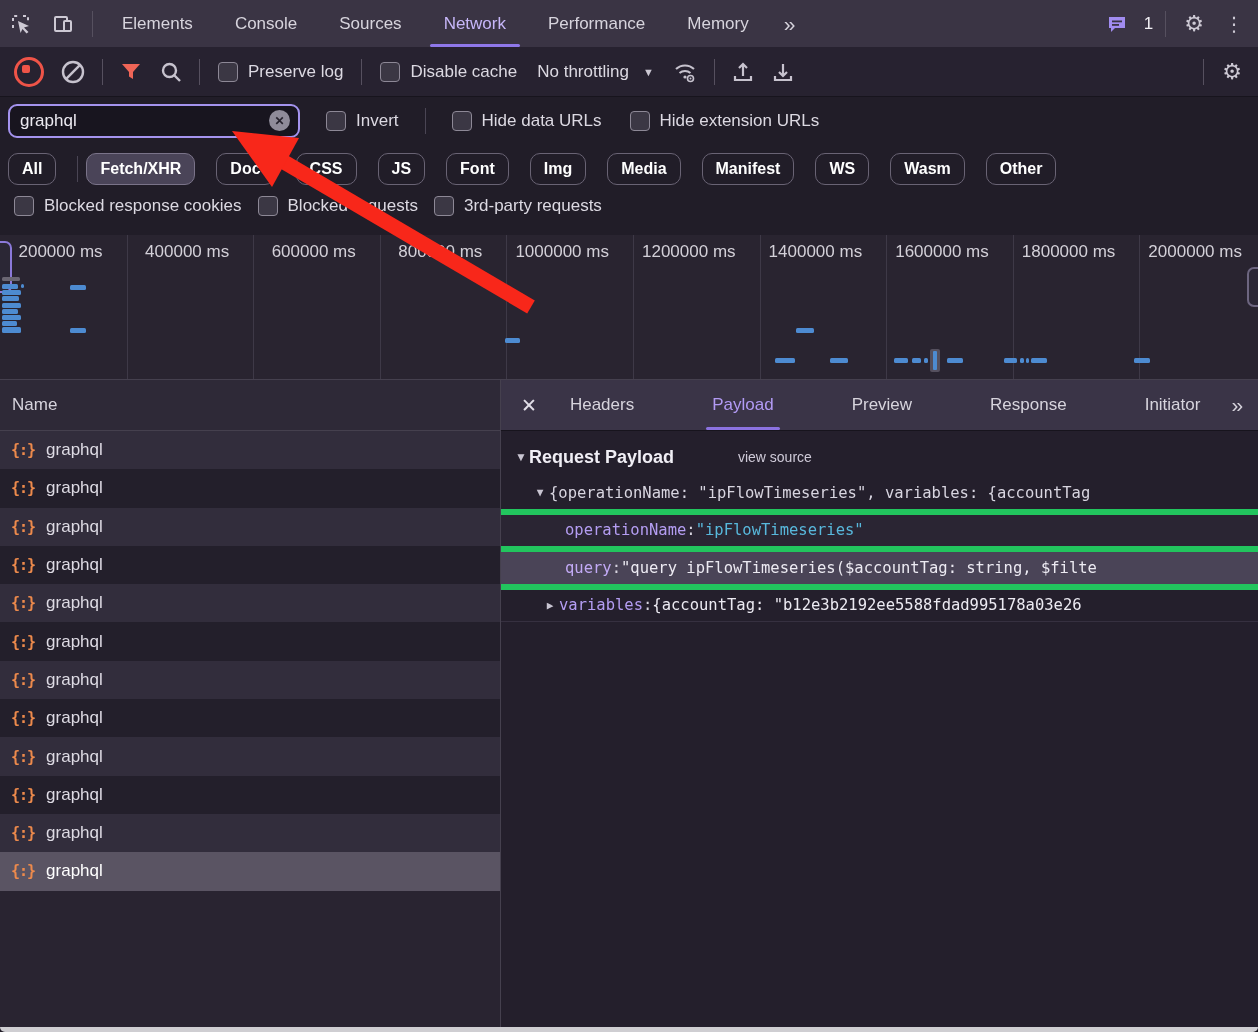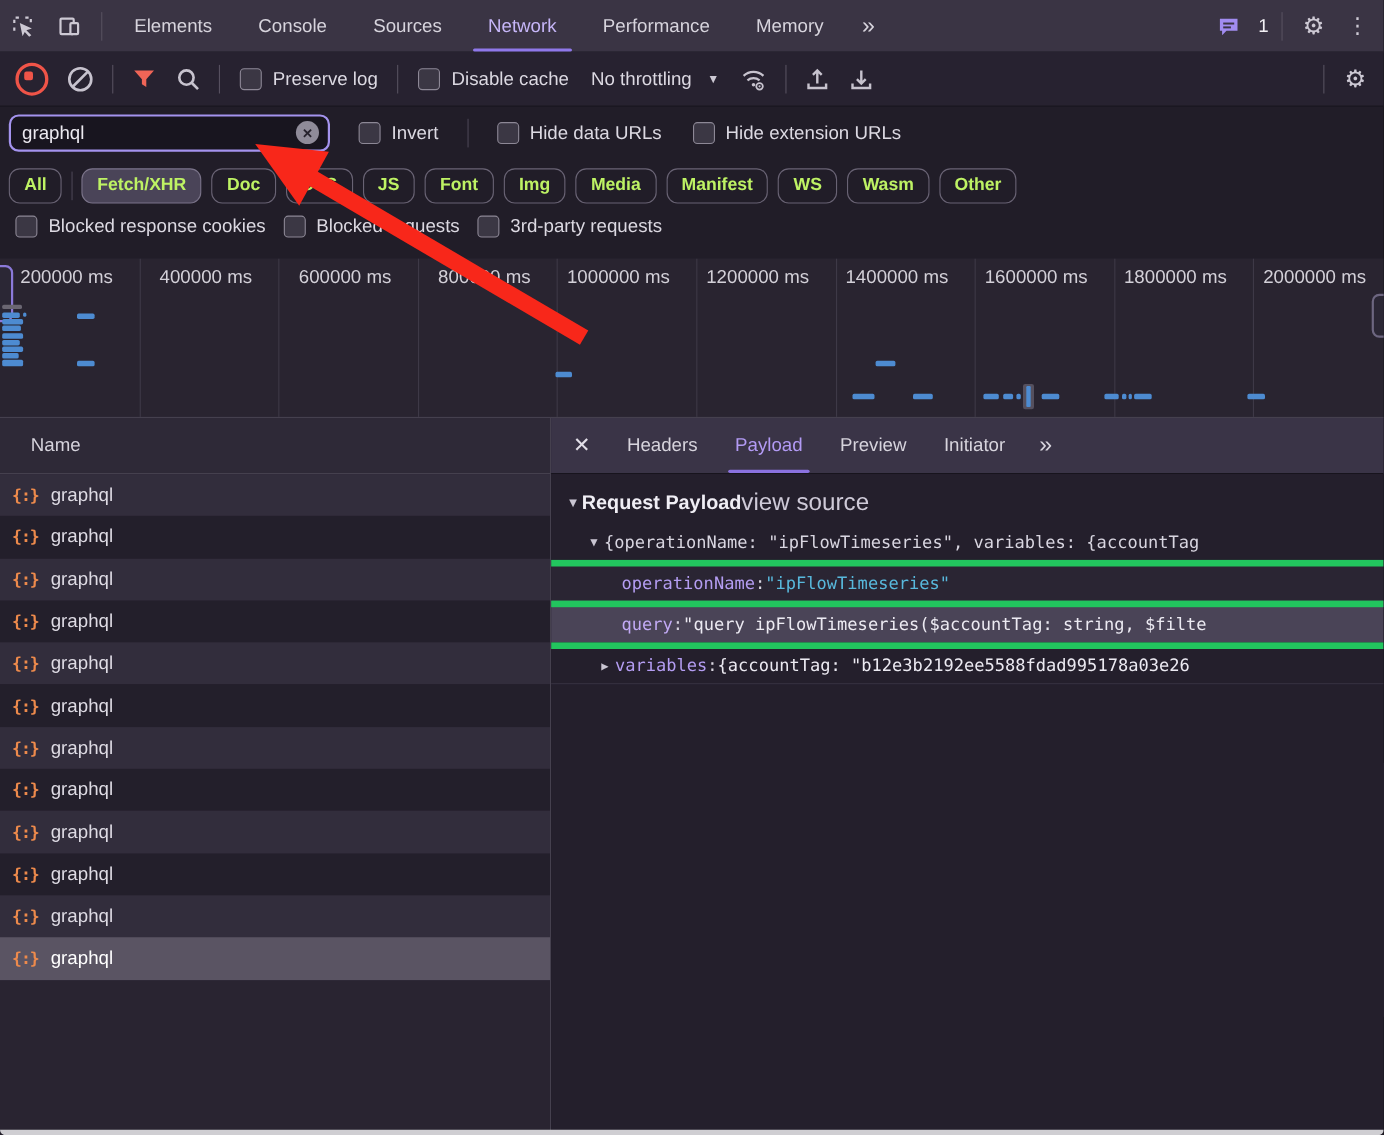--- a/index.html
+++ b/index.html
@@ -36,22 +36,22 @@
   .filter-input{width:272px;height:30px;background:#18151f;border:2px solid #a493ee;border-radius:9px;
       display:flex;align-items:center;padding:0 8px;}
   .filter-input input{flex:1;background:transparent;border:none;outline:none;color:#ecEAf1;color:#eceaf1;
       font-size:17px;font-family:"Liberation Sans",sans-serif;min-width:0;}
   .clear-btn{width:21px;height:21px;border-radius:50%;background:#8f8b99;color:#26222d;font-size:12px;font-weight:bold;
       display:flex;align-items:center;justify-content:center;flex:0 0 auto;}
   .v-div{width:1px;height:26px;background:#4a4554;margin:0 16px;}
 
   
   #chipsrow{top:145px;height:47px;display:flex;align-items:center;padding:0 8px;}
-  .chip{height:30px;padding:0 13px;margin-right:9px;border:1.5px solid #696374;border-radius:10px;
-      color:#bef264;font-size:16px;font-weight:bold;display:flex;align-items:center;background:transparent;}
+  .chip{height:30px;padding:0 13px;margin-right:21px;border:1.5px solid #696374;border-radius:10px;
+      color:#ffffff;font-size:16px;font-weight:bold;display:flex;align-items:center;background:transparent;}
   .chip.active{background:#4a4458;border-color:#7a7389;}
   .chip-div{width:1px;height:26px;background:#4a4554;margin:0 8px 0 0;}
 
   
   #morefilters{top:192px;height:43px;display:flex;align-items:center;padding:0 12px;}
   #morefilters .cb-item{margin:0 14px 16px 2px;}
 
   
   #timeline{top:235px;height:144px;background:#292430;border-bottom:1px solid #45404e;display:flex;overflow:hidden;}
   .tl-col{flex:0 0 126.6px;position:relative;border-left:1px solid #3e3947;box-sizing:border-box;}
@@ -59,42 +59,42 @@
   .tl-label{position:absolute;top:7px;right:24px;font-size:17px;color:#d3d0d8;white-space:nowrap;}
   #wf-layer{position:absolute;left:0;top:235px;width:1258px;height:144px;pointer-events:none;}
   .wf-bar{position:absolute;border-radius:1.5px;}
   .wf-marker{position:absolute;background:#55505e;border-radius:2px;}
   .wf-marker i{position:absolute;left:3px;top:2px;bottom:2px;width:4px;background:#4d8bd1;border-radius:1px;}
   .edge-pill{position:absolute;border:2px solid #8b79d9;background:#2b2735;border-radius:7px;}
 
   
   #main{top:380px;height:648px;display:flex;}
   #left-panel{width:501px;flex:0 0 501px;border-right:1px solid #45404e;display:flex;flex-direction:column;background:#292431;box-sizing:border-box;}
-  .name-header{height:50px;flex:0 0 50px;display:flex;align-items:center;padding:0 28px;font-size:17px;color:#d6d3dc;
+  .name-header{height:50px;flex:0 0 50px;display:flex;align-items:center;padding:0 12px;font-size:17px;color:#d6d3dc;
       background:#2e2937;border-bottom:1px solid #45404e;}
   .req-row{height:38.3px;flex:0 0 38.3px;display:flex;align-items:center;padding:0 11px;font-size:17px;color:#dedbe4;}
   .req-row.odd{background:#322d3c;}
   .req-row.even{background:#231f2b;}
   .req-row.selected{background:#5a5463;color:#ffffff;}
   .json-icon{font-family:"DejaVu Sans Mono",monospace;font-size:15px;font-weight:bold;color:#ed8a4c;
       letter-spacing:-1px;margin-right:11px;}
 
   #right-panel{flex:1;min-width:0;display:flex;flex-direction:column;background:#241f2c;}
   .detail-tabs{height:50px;flex:0 0 50px;background:#3a3447;display:flex;align-items:center;padding:0 4px;border-bottom:1px solid #17141d;}
   .close-x{font-size:19px;color:#e2dfe8;padding:0 16px;}
   .dtab{height:100%;padding:0 17px;display:flex;align-items:center;font-size:17px;color:#d7d4dd;position:relative;}
   .dtab.active{color:#b29af4;}
   .dtab.active::after{content:"";position:absolute;left:11px;right:11px;bottom:0;height:3px;border-radius:2px;background:#8b72e0;}
 
   
   .payload-content{flex:1;overflow:hidden;padding-top:6px;}
   .section-row{height:40px;display:flex;align-items:center;padding:0 14px;}
   .sec-arrow{font-size:12px;color:#c9c5d2;margin-right:2px;}
   .sec-title{font-size:18px;font-weight:bold;color:#f0eef5;}
-  .view-source{font-size:22px;color:#cfcad8;text-align:right;}
+  .view-source{font-size:14px;color:#cfcad8;margin-left:64px;text-align:right;}
   .tree{font-family:"DejaVu Sans Mono",monospace;font-size:15.5px;}
   .tree-row{height:31.5px;display:flex;align-items:center;white-space:nowrap;overflow:hidden;color:#d8d5e0;}
   .tree-row .exp{font-size:11px;color:#c9c5d2;width:18px;flex:0 0 18px;text-align:center;}
   .row-preview{padding-left:30px;}
   .row-kv{padding-left:64px;border-top:6px solid #22c55e;}
   .row-kv.zebra{background:#2a2533;}
   .row-kv.sel{background:#4a4457;}
   .row-kv.has-exp{padding-left:40px;}
   .tree-bottom{border-top:1px solid #363040;height:0;}
   .k{color:#b49df2;}
@@ -381,24 +381,25 @@
           <div class="req-row selected">
             <span class="json-icon">{:}</span>
             <span>graphql</span>
           </div>
         </div>
     </div>
 
     <div id="right-panel">
       <div class="detail-tabs">
         <span class="close-x">✕</span>
-        <div id="detail-tabs" style="display:flex;height:100%;">
+        <div id="detail-tabs" style="display:flex;height:100%;gap:44px;">
             <div class="dtab">Headers</div>
             <div class="dtab active">Payload</div>
             <div class="dtab">Preview</div>
+            <div class="dtab">Response</div>
             <div class="dtab">Initiator</div>
           </div>
         <span class="more-tabs">»</span>
       </div>
       <div class="payload-content">
         <div class="section-row">
           <span class="sec-arrow">▼</span>
           <span class="sec-title">Request Payload</span>
           <span class="view-source">view source</span>
         </div>

